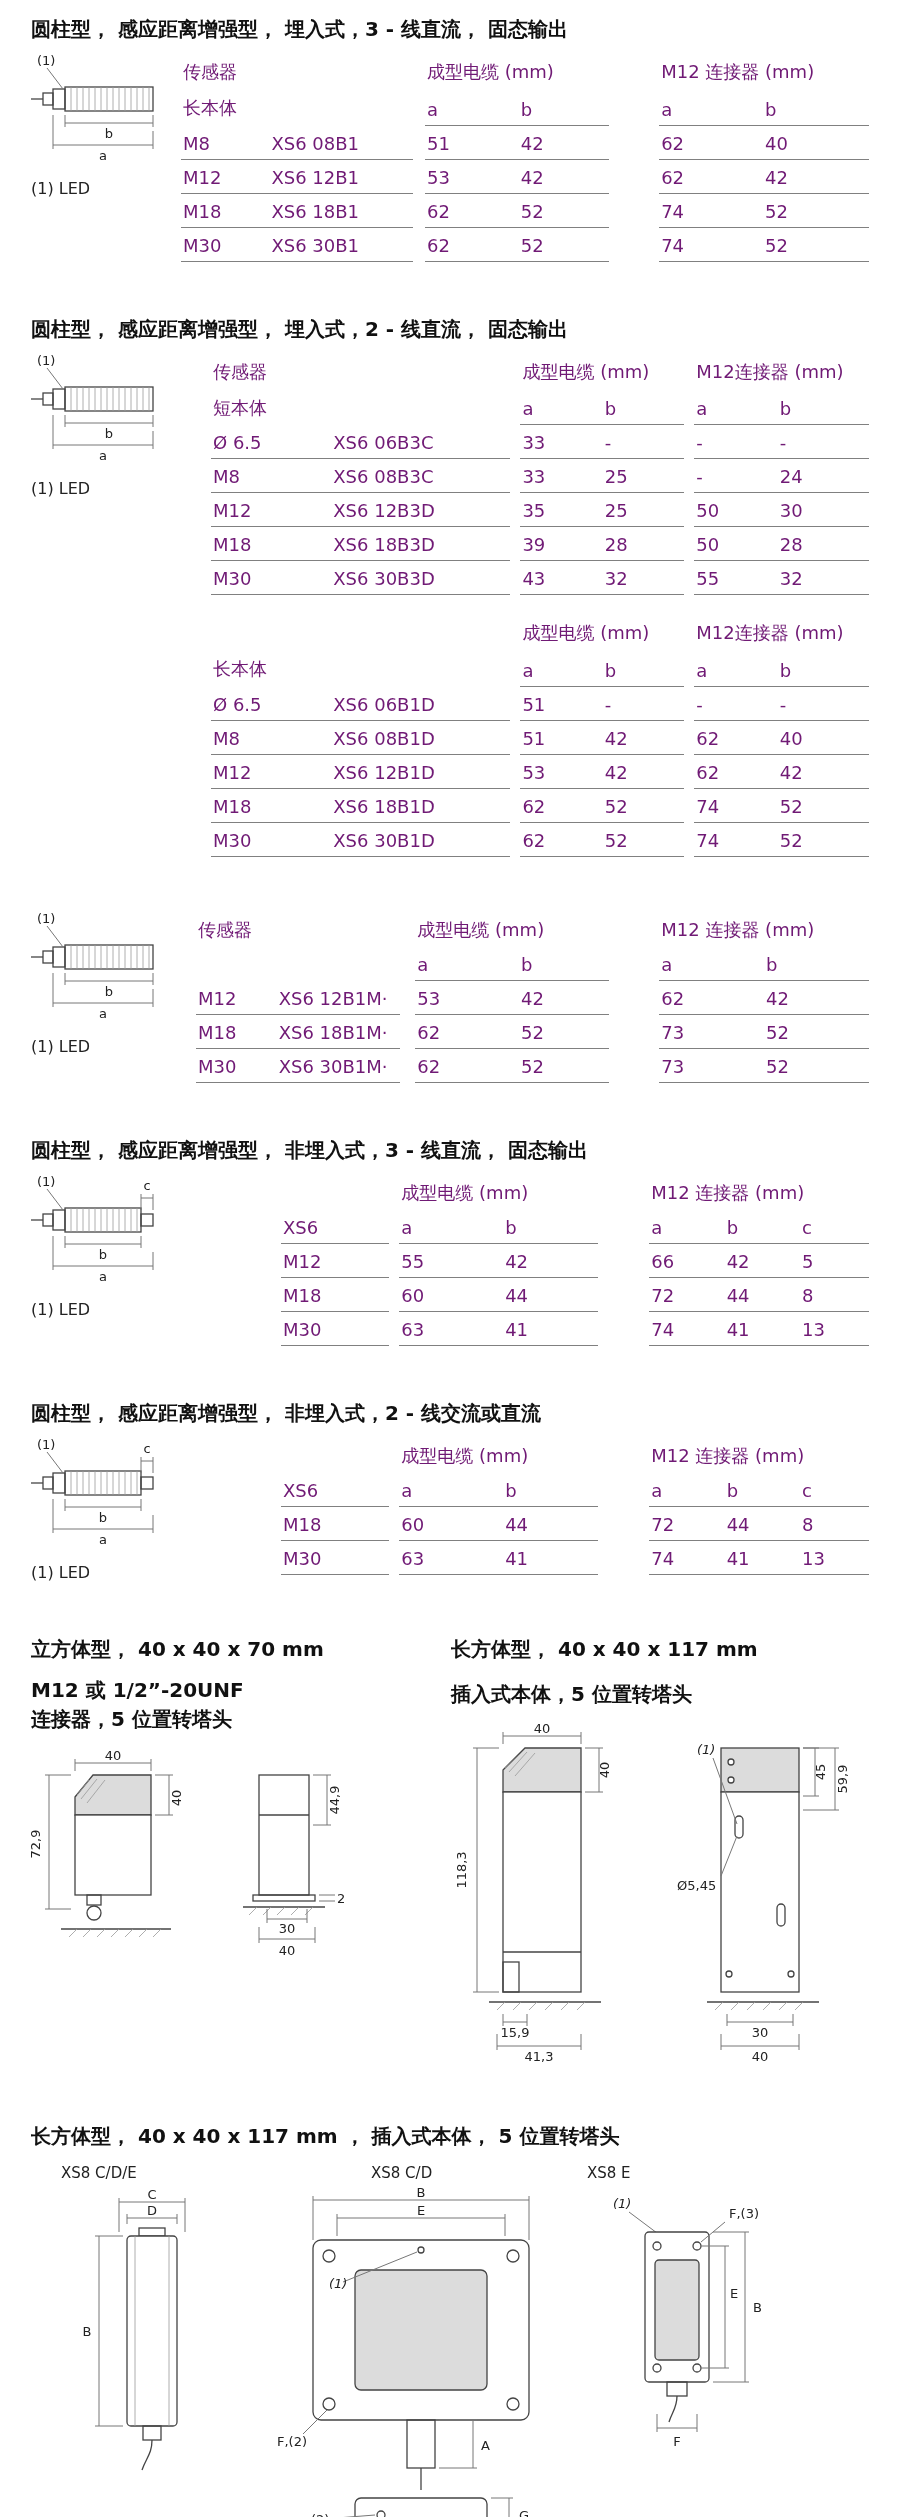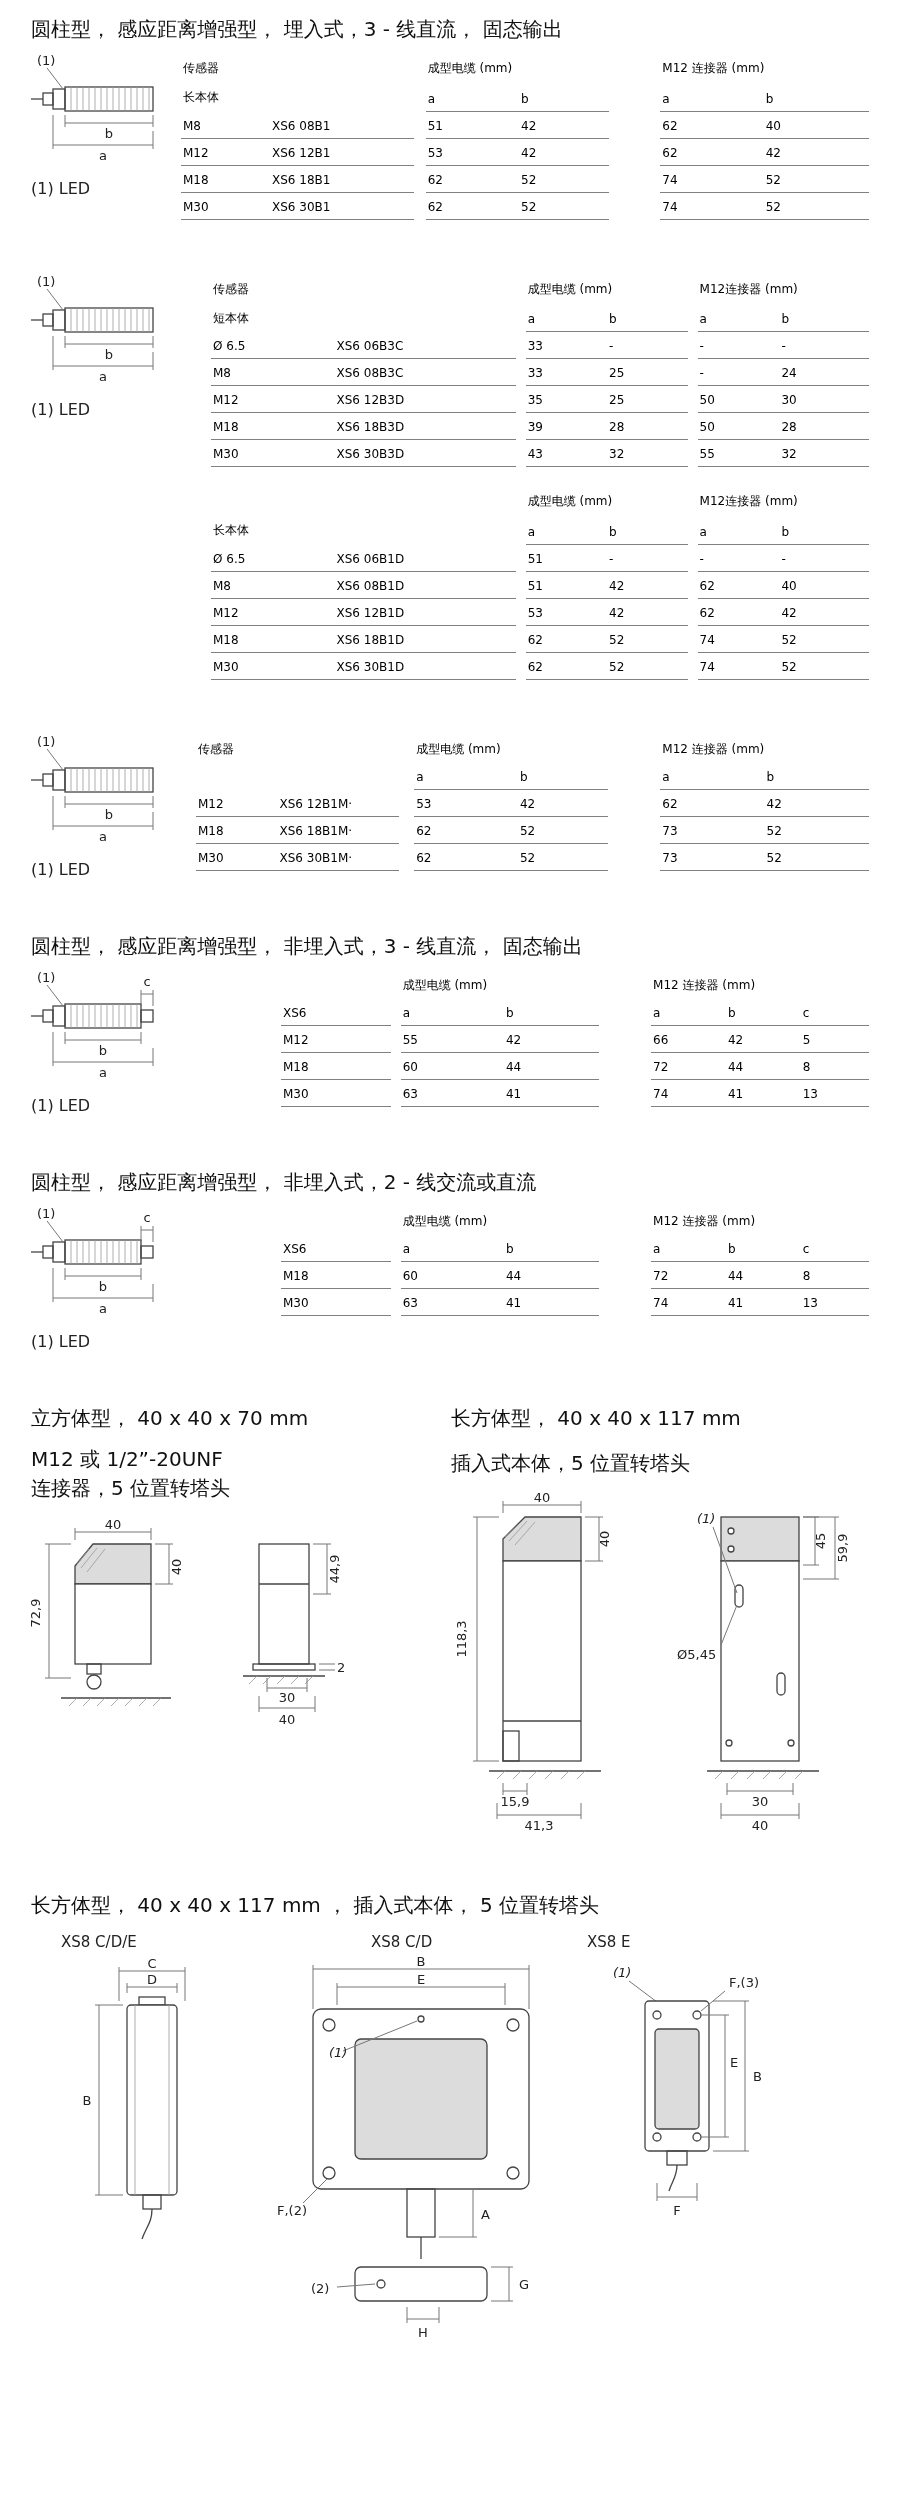--- a/index.html
+++ b/index.html
@@ -1,24 +1,24 @@
 <!DOCTYPE html>
 <html><head>
 <meta charset="utf-8">
 <style>
   *{box-sizing:border-box;margin:0;padding:0}
   html,body{background:#fff}
   body{width:900px;font-family:"DejaVu Sans","Liberation Sans",sans-serif;color:#1a1a1a}
   .page{width:900px;min-height:2517px;padding:16px 31px 40px 31px;background:#fff}
-  .sec-title{font-size:20px;font-weight:normal;color:#111;line-height:1.35;margin-bottom:10px}
+  .sec-title{font-size:20px;font-weight:bold;color:#111;line-height:1.35;margin-bottom:10px}
   .section{margin-bottom:54px}
   .flexrow{display:flex;align-items:flex-start}
   .fig{width:140px;flex:0 0 auto}
   .led-note{font-size:16px;color:#222;margin-top:10px;white-space:nowrap}
-  table.spec{border-collapse:collapse;font-size:12px;color:#000000;table-layout:fixed}
+  table.spec{border-collapse:collapse;font-size:18px;color:#701a75;table-layout:fixed}
   table.spec td{font-weight:normal;text-align:left;padding:7px 8px 5px 2px;vertical-align:bottom;white-space:nowrap}
   table.spec td.u{border-bottom:1px solid #808080}
   table.spec td.sp,table.spec td.nb{border-bottom:none}
   table.spec td.ghead{padding-top:26px}
   .note{font-size:17px;color:#222;line-height:1.5}
   .s6-cols{display:flex;align-items:flex-start}
   .s6-left{width:400px;flex:0 0 auto}
   .s6-right{flex:1;padding-left:20px}
   .s6-drawings{display:flex;align-items:flex-start;margin-top:16px}
   .s6-drawings svg{margin-right:28px}
@@ -137,20 +137,21 @@
               <td class="sp"></td>
               <td class="u">74</td>
               <td class="u">52</td>
             </tr>
           </tbody>
       </table>
     </div>
   </section>
 
   <section class="section">
+    <div class="sec-title">圆柱型， 感应距离增强型， 埋入式，2 - 线直流， 固态输出</div>
     <div class="flexrow">
       <div class="fig">
         <svg width="140" height="112" viewBox="0 0 140 112">
           <g>
             <line class="ol" x1="0" y1="46" x2="12" y2="46"></line>
             <rect class="ol" x="12" y="40" width="10" height="12"></rect>
             <rect class="ol" x="22" y="36" width="12" height="20"></rect>
             <rect class="ol" x="34" y="34" width="88" height="24"></rect>
             <path class="hl" d="M40 34 V58 M46 34 V58 M52 34 V58 M58 34 V58 M64 34 V58 M70 34 V58 M76 34 V58 M82 34 V58 M88 34 V58 M94 34 V58 M100 34 V58 M106 34 V58 M112 34 V58 M118 34 V58"></path>
             <line class="dl" x1="16" y1="15" x2="32" y2="36"></line>

